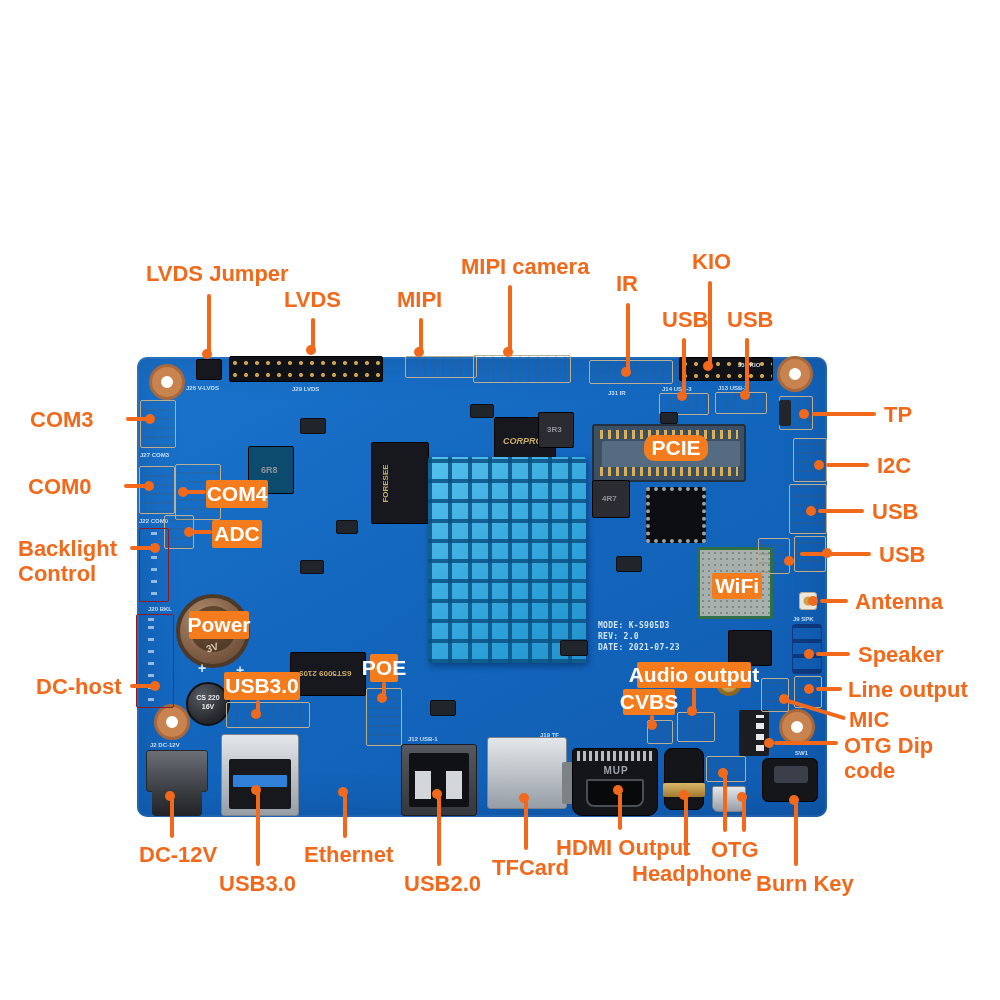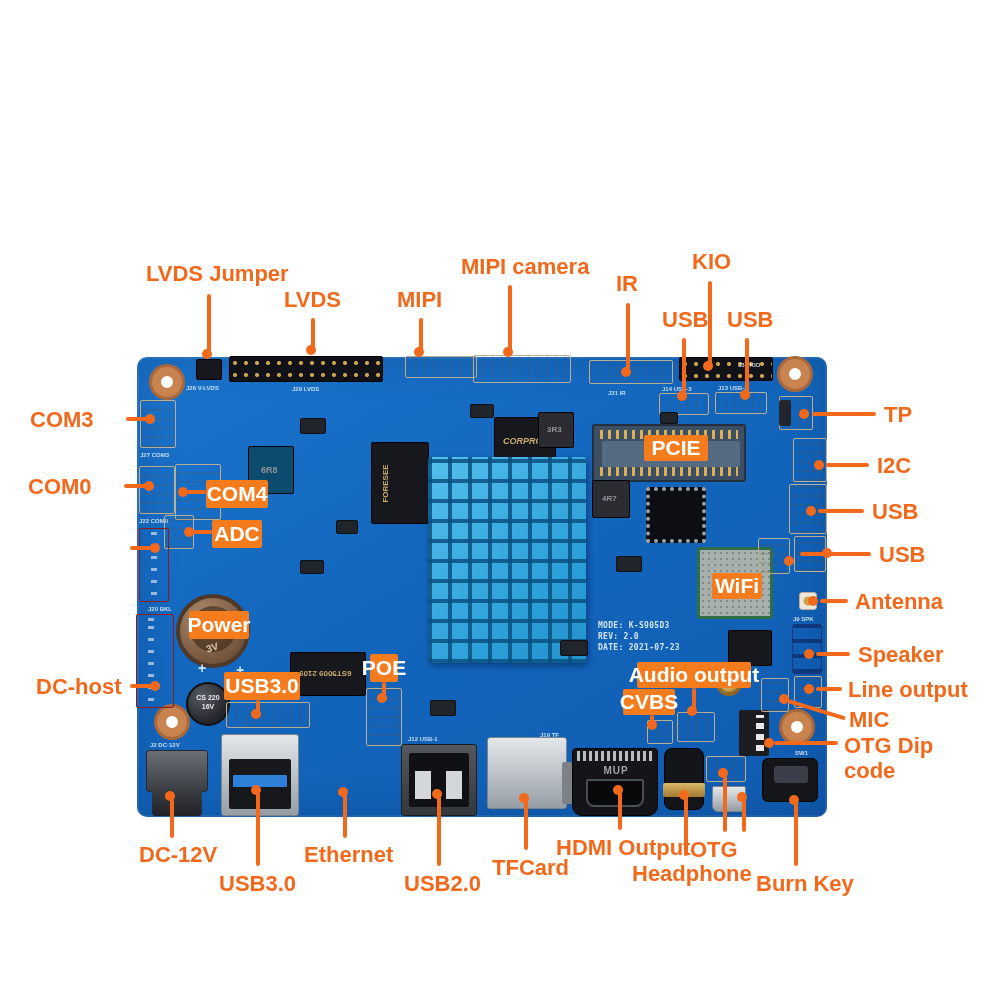--- a/index.html
+++ b/index.html
@@ -249,20 +249,24 @@
   <div class="dot" style="left:740px;top:390px;"></div>
 
   <div class="lbl r" style="left:30px;top:407px;width:92px;">COM3</div>
   <div class="hline" style="left:126px;top:417px;width:26px;"></div>
   <div class="dot" style="left:145px;top:414px;"></div>
 
   <div class="lbl r" style="left:28px;top:474px;width:92px;">COM0</div>
   <div class="hline" style="left:124px;top:484px;width:28px;"></div>
   <div class="dot" style="left:144px;top:481px;"></div>
 
+  <div class="lbl r" style="left:18px;top:536px;width:110px;">
+    <div>Backlight</div>
+    <div>Control</div>
+  </div>
   <div class="hline" style="left:130px;top:546px;width:28px;"></div>
   <div class="dot" style="left:150px;top:543px;"></div>
 
   <div class="lbl r" style="left:36px;top:674px;width:92px;">DC-host</div>
   <div class="hline" style="left:130px;top:684px;width:28px;"></div>
   <div class="dot" style="left:150px;top:681px;"></div>
 
   <div class="badge" style="left:206px;top:480px;width:62px;height:28px;">COM4</div>
   <div class="hline" style="left:186px;top:490px;width:20px;"></div>
   <div class="dot" style="left:178px;top:487px;"></div>
@@ -274,21 +278,21 @@
   <div class="badge" style="left:189px;top:611px;width:60px;height:28px;">Power</div>
 
   <div class="badge" style="left:224px;top:672px;width:76px;height:28px;">USB3.0</div>
   <div class="vline" style="left:256px;top:700px;height:14px;"></div>
   <div class="dot" style="left:251px;top:709px;"></div>
 
   <div class="badge" style="left:370px;top:654px;width:28px;height:28px;">POE</div>
   <div class="vline" style="left:382px;top:682px;height:16px;"></div>
   <div class="dot" style="left:377px;top:693px;"></div>
 
-  <div class="badge" style="left:644px;top:435px;width:64px;height:26px;">PCIE</div>
+  <div class="badge" style="left:644px;top:435px;width:64px;height:26px;border-radius:10px;">PCIE</div>
   <div class="badge" style="left:712px;top:573px;width:50px;height:26px;">WiFi</div>
   <div class="badge" style="left:637px;top:662px;width:114px;height:26px;">Audio output</div>
   <div class="vline" style="left:692px;top:688px;height:24px;"></div>
   <div class="dot" style="left:687px;top:706px;"></div>
   <div class="badge" style="left:623px;top:689px;width:52px;height:26px;">CVBS</div>
   <div class="vline" style="left:650px;top:715px;height:10px;"></div>
   <div class="dot" style="left:647px;top:720px;"></div>
 
   <div class="lbl" style="left:884px;top:402px;">TP</div>
   <div class="hline" style="left:812px;top:412px;width:64px;"></div>
@@ -351,21 +355,21 @@
   <div class="dot" style="left:519px;top:793px;"></div>
 
   <div class="lbl" style="left:556px;top:835px;">HDMI Output</div>
   <div class="vline" style="left:618px;top:792px;height:38px;"></div>
   <div class="dot" style="left:613px;top:785px;"></div>
 
   <div class="lbl" style="left:632px;top:861px;">Headphone</div>
   <div class="vline" style="left:684px;top:797px;height:59px;"></div>
   <div class="dot" style="left:679px;top:790px;"></div>
 
-  <div class="lbl" style="left:690px;top:837px;">OTG</div>
+  <div class="lbl" style="left:711px;top:837px;">OTG</div>
   <div class="vline" style="left:723px;top:774px;height:58px;"></div>
   <div class="dot" style="left:718px;top:768px;"></div>
   <div class="vline" style="left:742px;top:798px;height:34px;"></div>
   <div class="dot" style="left:737px;top:792px;"></div>
 
   <div class="lbl" style="left:756px;top:871px;">Burn Key</div>
   <div class="vline" style="left:794px;top:802px;height:64px;"></div>
   <div class="dot" style="left:789px;top:795px;"></div>
 
 </div>

